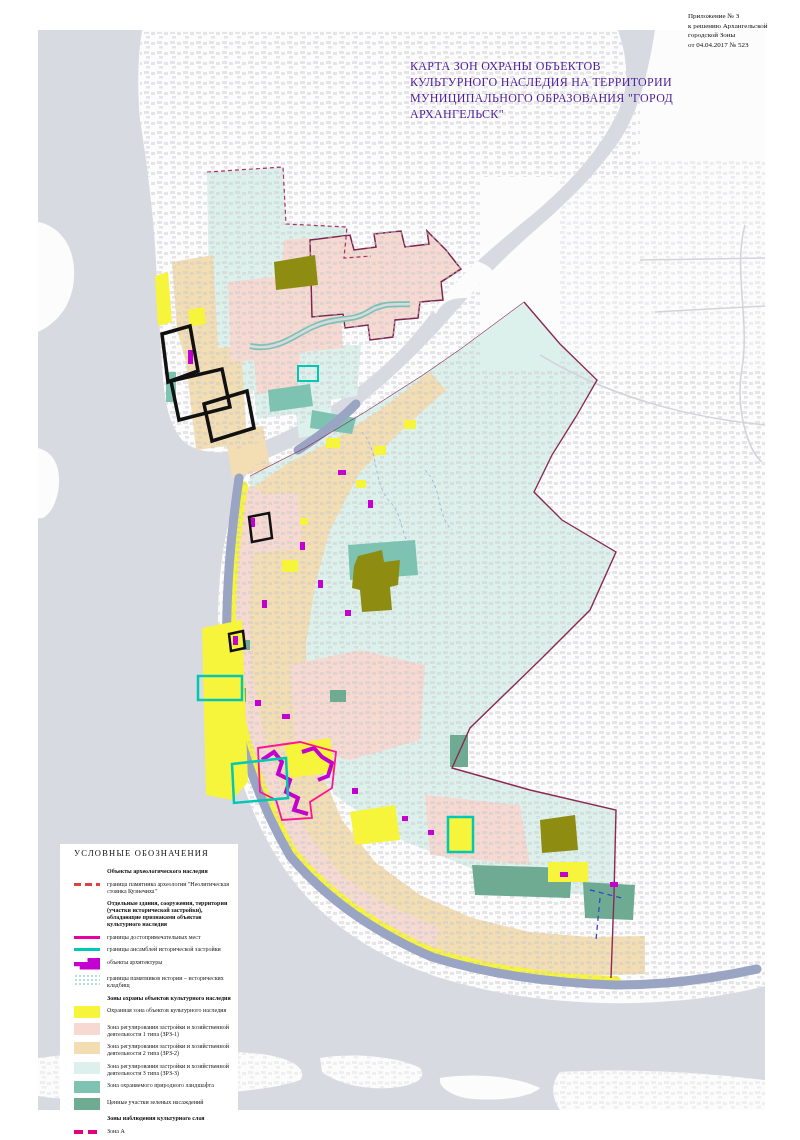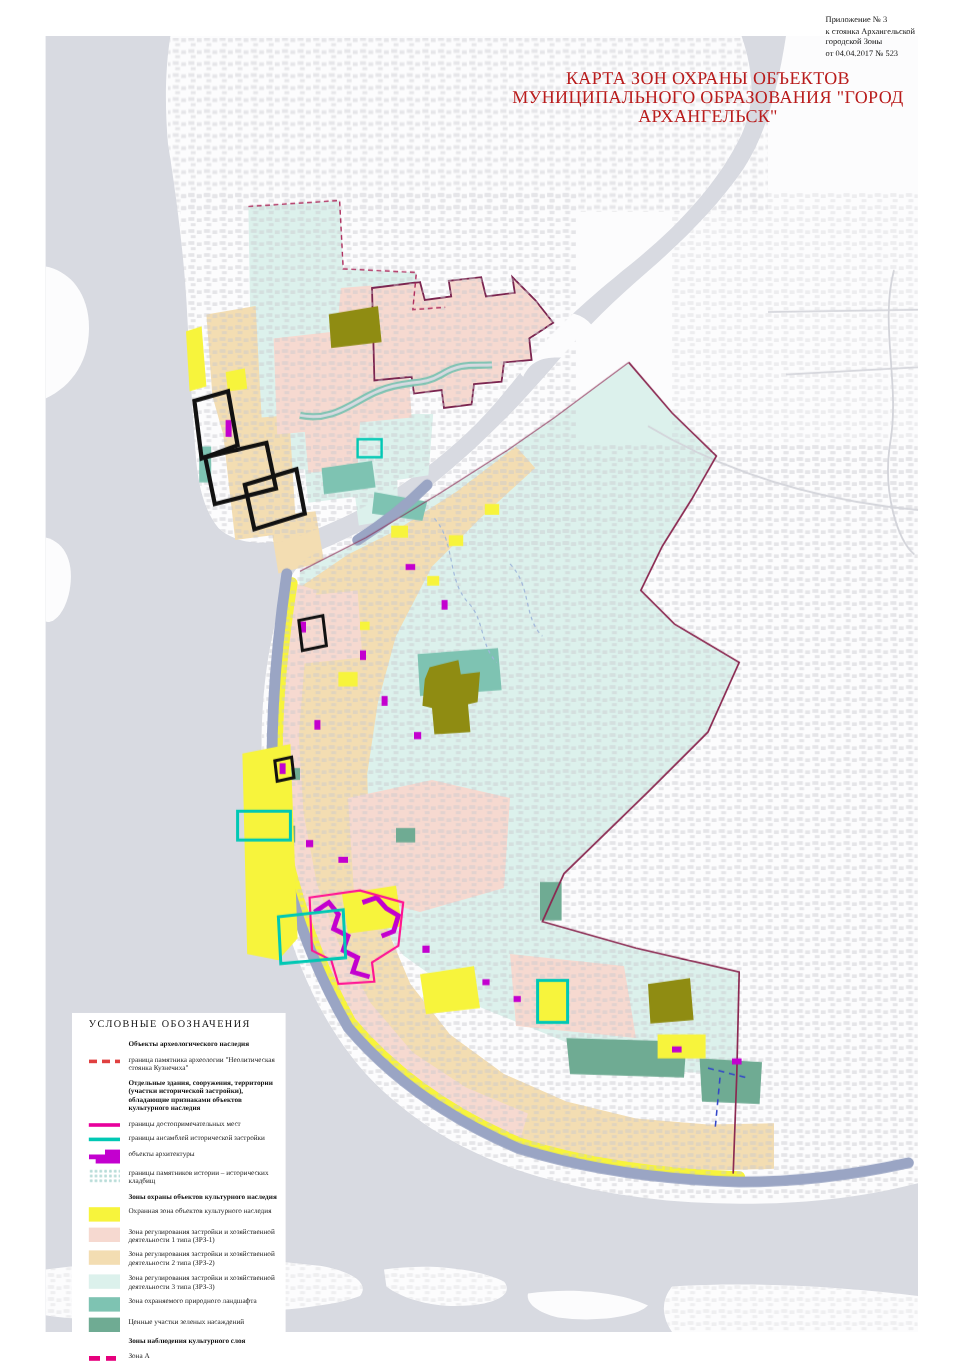--- a/index.html
+++ b/index.html
@@ -2,22 +2,22 @@
 <html style="--c-water: #d8dae1; --c-water_dark: #9aa5c4; --c-land: #fcfcfd; --c-street: #c9c9cf; --c-zone_yellow: #f7f43c; --c-zone_pink: #f6d9d0; --c-zone_tan: #f3ddb2; --c-zone_cyan: #dcf1ec; --c-teal: #7ec3b2; --c-sage: #6fab93; --c-olive: #8f8c12; --c-magenta_obj: #c300cf; --c-line_ensemble: #00c8b4; --c-line_place: #e8009c; --c-line_arch: #e04040; --c-zoneA: #e6007d; --c-zoneB: #e8ea00; --c-zoneV: #3347c9; --c-boundary: #8b2a52; --c-dots: #b8dcd8; --c-outline_black: #111111;"><head>
 <meta charset="utf-8">
 <style>
   html,body{margin:0;padding:0;background:#ffffff;}
   .page{position:relative;width:800px;height:1140px;background:#fff;overflow:hidden;
         font-family:"Liberation Serif", serif;}
   .map-svg{position:absolute;left:0;top:0;width:800px;height:1140px;}
 
   
   .annotation{position:absolute;left:688px;top:12px;width:100px;font-size:7px;line-height:9.5px;color:#111;}
-  .map-title{position:absolute;left:410px;top:58px;width:360px;text-align:center;
-             font-size:15px;line-height:16px;color:#b91c1c;letter-spacing:.3px;}
+  .map-title{position:absolute;left:410px;top:58px;width:360px;text-align:left;
+             font-size:12px;line-height:16px;color:#4c1d95;letter-spacing:.3px;}
 
   
   .legend{position:absolute;left:60px;top:844px;width:178px;height:290px;background:#fff;
           padding:4px 6px 6px 14px;box-sizing:border-box;}
   .legend-title{font-size:8.5px;letter-spacing:1.2px;color:#111;margin-bottom:9px;}
   .lg-row{display:flex;gap:7px;margin-bottom:4.5px;align-items:flex-start;}
   .lg-sw{width:26px;min-width:26px;height:12px;}
   .lg-lb{font-size:6px;line-height:7px;color:#222;padding-top:1px;}
   .lg-lb.b{font-weight:bold;color:#111;}
   .sw-none{visibility:hidden;height:2px;}
@@ -201,27 +201,28 @@
     <g fill="none" stroke="var(--c-line_ensemble)">
       <rect x="298" y="366" width="20" height="15" stroke-width="2"></rect>
       <rect x="198" y="676" width="44" height="24" stroke-width="2.5"></rect>
       <rect x="448" y="817" width="25" height="35" stroke-width="2.5"></rect>
       <path stroke-width="2.5" d="M232,764 L286,758 L288,798 L234,803 Z"></path>
     </g>
   </svg>
 
   <div class="annotation">
     <div>Приложение № 3</div>
-    <div>к стоянка Архангельской</div>
+    <div>к решению Архангельской</div>
     <div>городской Зоны</div>
     <div>от 04.04.2017 № 523</div>
   </div>
 
   <div class="map-title">
     <div>КАРТА ЗОН ОХРАНЫ ОБЪЕКТОВ</div>
+    <div>КУЛЬТУРНОГО НАСЛЕДИЯ НА ТЕРРИТОРИИ</div>
     <div>МУНИЦИПАЛЬНОГО ОБРАЗОВАНИЯ "ГОРОД АРХАНГЕЛЬСК"</div>
   </div>
 
   <div class="legend">
     <div class="legend-title">УСЛОВНЫЕ ОБОЗНАЧЕНИЯ</div>
     <div>
         <div class="lg-row">
           <div class="lg-sw sw-none"></div>
           <div class="lg-lb b">Объекты археологического наследия</div>
         </div>

